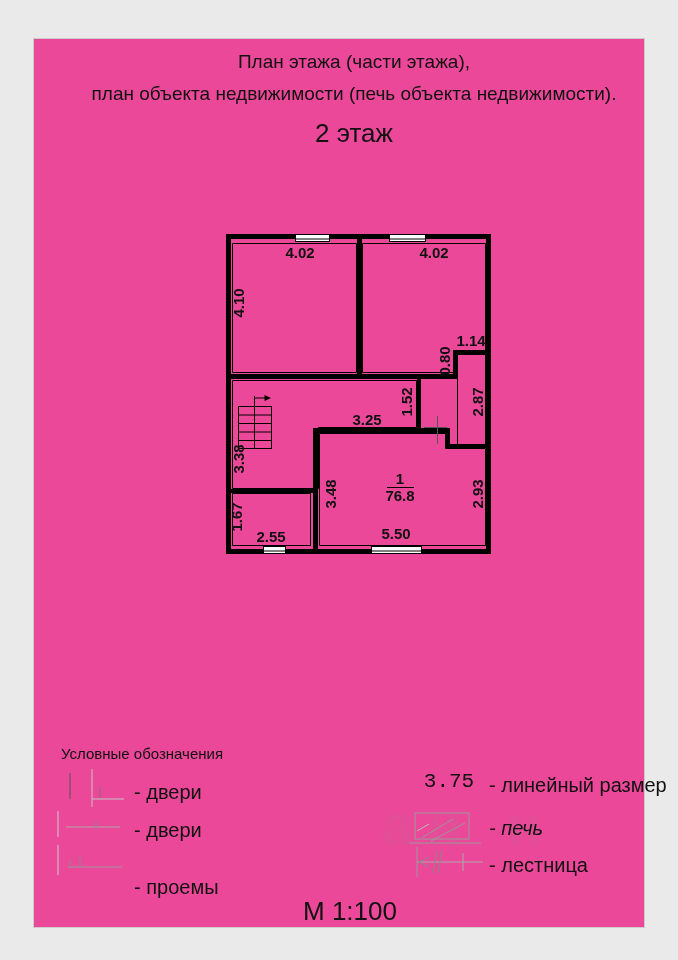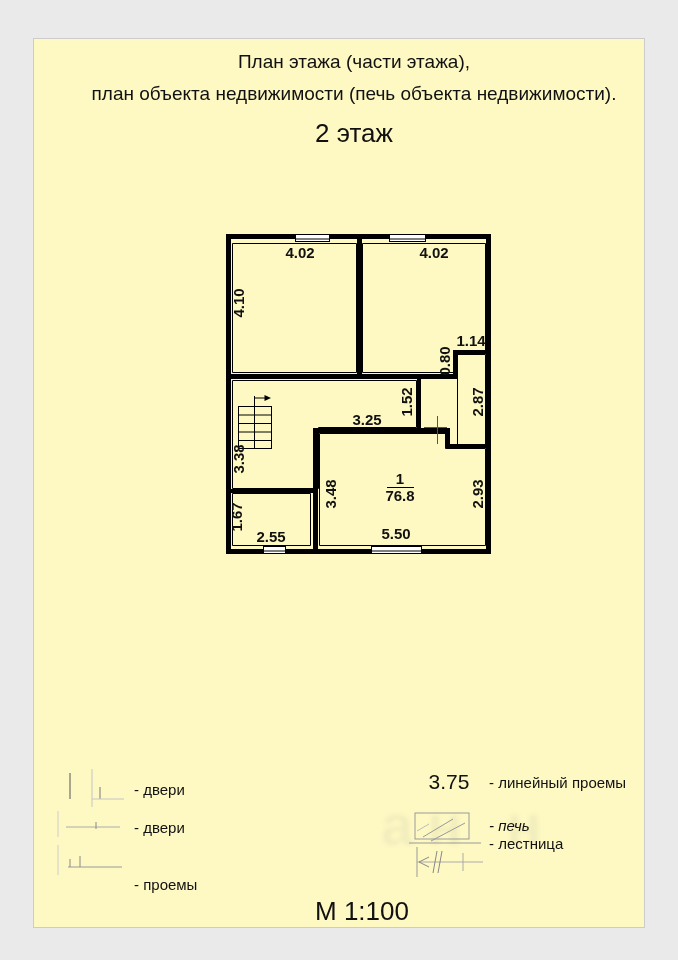--- a/index.html
+++ b/index.html
@@ -4,32 +4,32 @@
 <style>
   html,body{margin:0;padding:0;}
   body{
     width:678px;height:960px;position:relative;overflow:hidden;
     background:#eaeaea;
     font-family:"Liberation Sans",sans-serif;
     color:#111;
   }
   .page{
     position:absolute;left:33px;top:38px;width:612px;height:890px;
-    background:#fef9c3;border:1px solid #cccccc;box-sizing:border-box;
+    background:#ec4899;border:1px solid #cccccc;box-sizing:border-box;
   }
   .abs{position:absolute;}
   .titles{position:absolute;left:30px;right:0;top:0;text-align:center;}
   .title-line{position:absolute;left:0;right:0;text-align:center;white-space:nowrap;}
   .t1{top:12px;font-size:19px;}
   .t2{top:44px;font-size:19px;}
   .t3{top:79px;font-size:26px;}
   .legend-heading{left:27px;top:706px;font-size:15px;}
-  .legend-label{font-size:15px;white-space:nowrap;}
-  .dim-sample{left:380px;top:731px;width:70px;text-align:center;font-size:21px;}
-  .scale{left:128px;top:857px;width:400px;text-align:center;font-size:26px;}
+  .legend-label{font-size:20px;white-space:nowrap;}
+  .dim-sample{left:380px;top:731px;width:70px;text-align:center;font-size:21px;font-family:Liberation Mono, monospace;}
+  .scale{left:116px;top:857px;width:400px;text-align:center;font-size:26px;}
   .watermark{
     left:347px;top:752px;width:280px;height:90px;
     font-size:58px;font-weight:bold;color:#8a8a8a;opacity:0.10;
     letter-spacing:14px;filter:blur(2px);pointer-events:none;
   }
   svg text{
     font-family:"Liberation Sans",sans-serif;
     font-weight:bold;font-size:15px;fill:#111;
   }
 </style>
@@ -126,20 +126,21 @@
 
     <g text-anchor="middle">
       <text x="174" y="250">1</text>
       <line x1="161" y1="253.5" x2="188" y2="253.5" stroke="#000" stroke-width="1"></line>
       <text x="174" y="267">76.8</text>
     </g>
   </svg>
 
   <div class="abs watermark">ан н</div>
 
+  <div class="abs legend-heading">Условные обозначения</div>
 
   <svg class="abs" style="left:20px;top:730px;" width="72" height="40" viewBox="0 0 72 40">
     <line x1="16" y1="4" x2="16" y2="30" stroke="#555" stroke-width="1"></line>
     <line x1="38" y1="0" x2="38" y2="38" stroke="#c4c4c4" stroke-width="1"></line>
     <line x1="46" y1="18" x2="46" y2="30" stroke="#777" stroke-width="1"></line>
     <line x1="38" y1="30" x2="70" y2="30" stroke="#c4c4c4" stroke-width="1"></line>
   </svg>
   <div class="abs legend-label" style="left:100px;top:742px;">- двери</div>
 
   <svg class="abs" style="left:20px;top:772px;" width="72" height="32" viewBox="0 0 72 32">
@@ -151,37 +152,37 @@
 
   <svg class="abs" style="left:20px;top:806px;" width="72" height="34" viewBox="0 0 72 34">
     <line x1="4" y1="0" x2="4" y2="30" stroke="#cccccc" stroke-width="1"></line>
     <line x1="14" y1="22" x2="68" y2="22" stroke="#999999" stroke-width="1"></line>
     <line x1="16" y1="14" x2="16" y2="22" stroke="#888888" stroke-width="1"></line>
     <line x1="26" y1="11" x2="26" y2="22" stroke="#888888" stroke-width="1"></line>
   </svg>
   <div class="abs legend-label" style="left:100px;top:837px;">- проемы</div>
 
   <div class="abs dim-sample">3.75</div>
-  <div class="abs legend-label" style="left:455px;top:735px;">- линейный проемы</div>
+  <div class="abs legend-label" style="left:455px;top:735px;">- линейный размер</div>
 
   <svg class="abs" style="left:375px;top:772px;" width="78" height="34" viewBox="0 0 78 34">
     <rect x="6" y="2" width="54" height="26" fill="none" stroke="#999999" stroke-width="1"></rect>
     <line x1="0" y1="32" x2="72" y2="32" stroke="#999999" stroke-width="1"></line>
     <line x1="14" y1="26" x2="44" y2="8" stroke="#999999" stroke-width="1"></line>
     <line x1="22" y1="30" x2="56" y2="12" stroke="#999999" stroke-width="1"></line>
     <line x1="8" y1="20" x2="20" y2="13" stroke="#bbbbbb" stroke-width="1"></line>
   </svg>
   <div class="abs legend-label" style="left:455px;top:778px;font-style:italic;">- печь</div>
 
   <svg class="abs" style="left:375px;top:806px;" width="78" height="34" viewBox="0 0 78 34">
     <line x1="8" y1="2" x2="8" y2="32" stroke="#999999" stroke-width="1"></line>
     <line x1="8" y1="17" x2="74" y2="17" stroke="#aaaaaa" stroke-width="1"></line>
     <line x1="10" y1="17" x2="20" y2="12" stroke="#888888" stroke-width="1"></line>
     <line x1="10" y1="17" x2="20" y2="22" stroke="#888888" stroke-width="1"></line>
     <line x1="28" y1="6" x2="24" y2="28" stroke="#888888" stroke-width="1"></line>
     <line x1="33" y1="6" x2="29" y2="28" stroke="#888888" stroke-width="1"></line>
     <line x1="54" y1="8" x2="54" y2="26" stroke="#aaaaaa" stroke-width="1"></line>
   </svg>
-  <div class="abs legend-label" style="left:455px;top:796px;">- лестница</div>
+  <div class="abs legend-label" style="left:455px;top:815px;">- лестница</div>
 
   <div class="abs scale">М 1:100</div>
 
 </div>
 
 </body></html>

